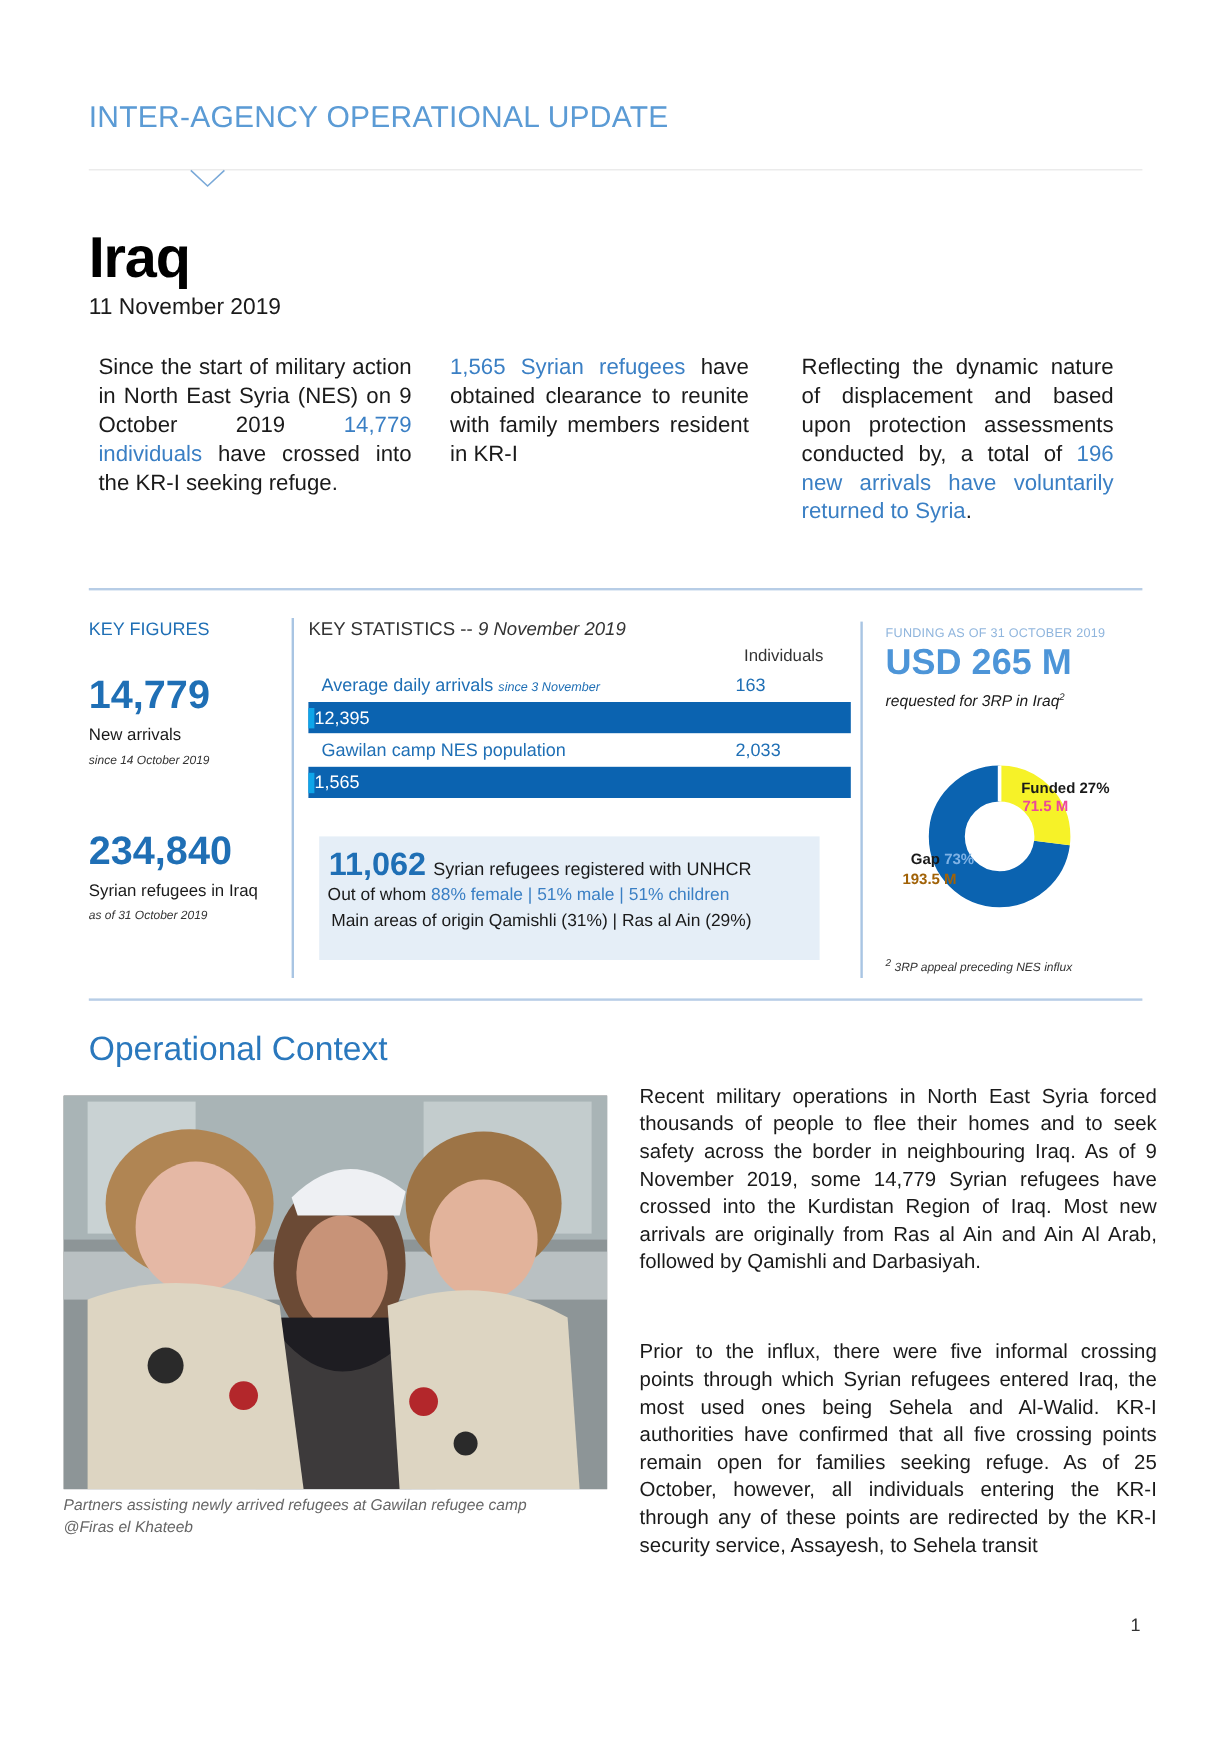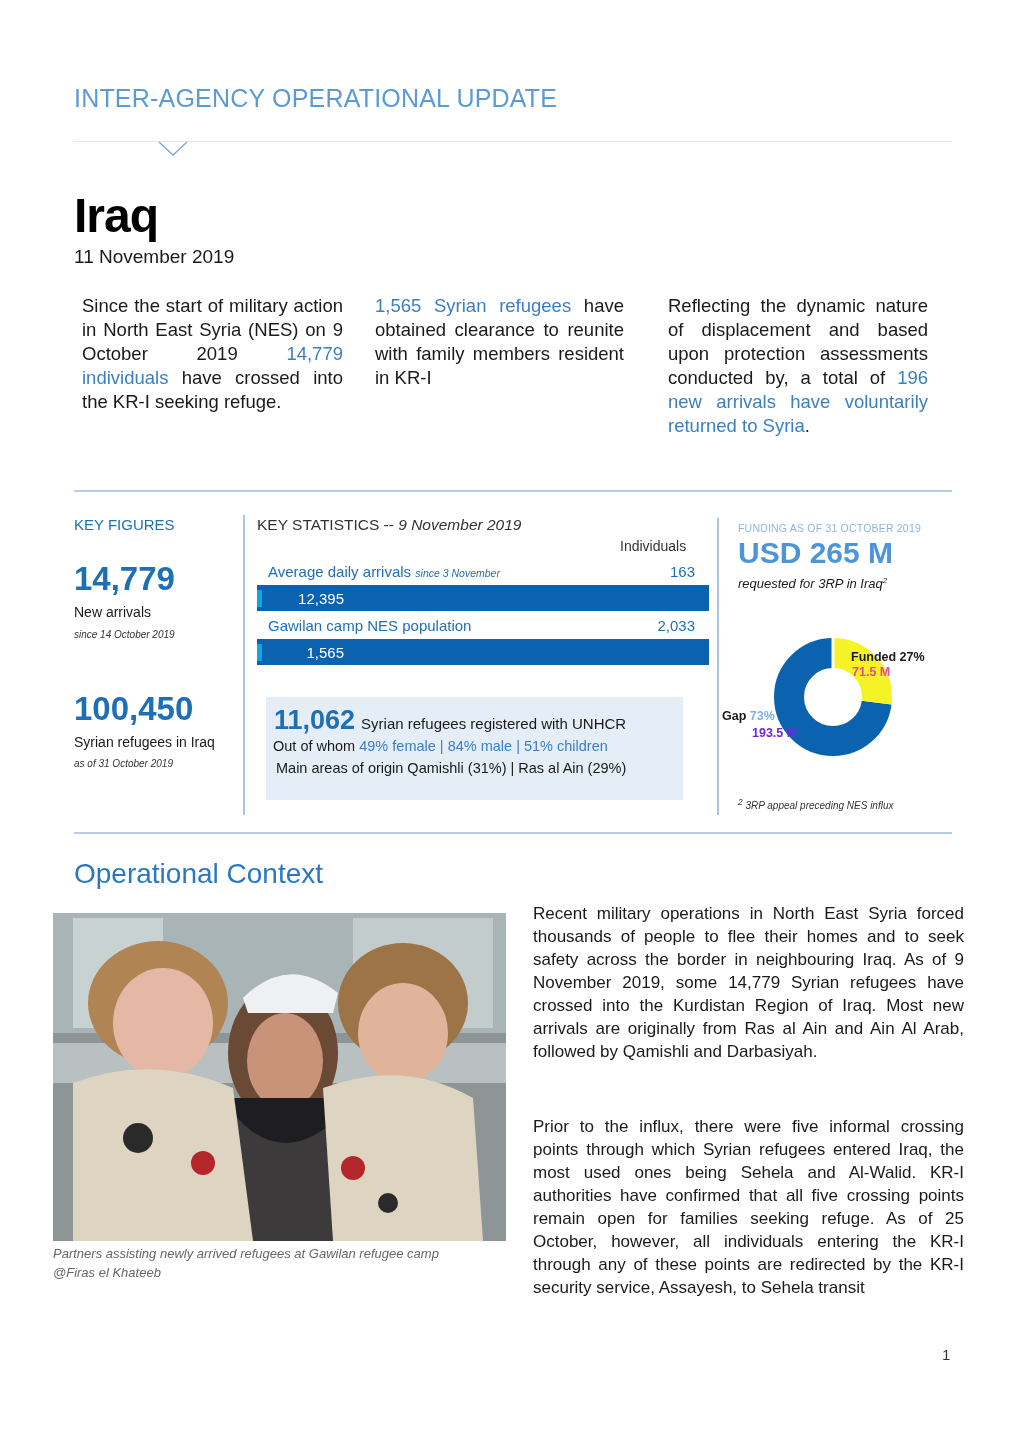--- a/index.html
+++ b/index.html
@@ -19,21 +19,21 @@
   .kf-num { font-size:33px; font-weight:bold; color:#1f6fb5; left:74px; }
   .kf-label { font-size:14px; left:74px; color:#1a1a1a; }
   .kf-sub { font-size:10px; font-style:italic; left:74px; color:#333; }
   .vline { width:2px; background:#a9c5e3; }
   .ks-head { left:257px; top:516px; font-size:15.5px; color:#333; }
   .ks-head i { font-style:italic; }
   .ks-indiv { left:620px; top:538px; font-size:14px; color:#333; }
   .ks-table { left:257px; top:558px; width:452px; }
   .ks-row { display:flex; height:26px; align-items:center; font-size:15px; margin-bottom:1px; }
   .ks-row .lbl { flex:1; padding-left:11px; }
-  .ks-row .val { width:82px; text-align:right; padding-right:14px; }
+  .ks-row .val { width:82px; text-align:left; padding-right:14px; }
   .ks-row.plain { color:#1f6fb5; background:#fff; }
   .ks-row.dark { color:#fff; background:#0b63b0; }
   .ks-row.dark .val { border-left:5px solid #0ea5e9; }
   .ks-row .sm { font-size:10.5px; font-style:italic; }
   .reg-box { left:266px; top:697px; width:417px; height:103px; background:#e5eef7; }
   .reg-l1 { left:274px; top:705px; font-size:15px; color:#1a1a1a; }
   .reg-l1 .big { font-size:27px; font-weight:bold; color:#1f6fb5; margin-right:6px; }
   .reg-l2 { left:273px; top:738px; font-size:14.5px; color:#1a1a1a; }
   .reg-l3 { left:276px; top:760px; font-size:14.5px; color:#1a1a1a; }
   .fund-head { left:738px; top:522px; font-size:10.5px; color:#8fb5dd; letter-spacing:0.2px; }
@@ -69,21 +69,21 @@
 <div class="abs intro" style="left:668px;width:260px;">
   <span>Reflecting the dynamic nature of displacement and based upon protection assessments conducted by, a total of </span><span class="hl">196 new arrivals have voluntarily returned to Syria</span><span>.</span>
 </div>
 
 <div class="abs rule-blue" style="left:74px;top:490px;width:878px;"></div>
 
 <div class="abs kf-head">KEY FIGURES</div>
 <div class="abs kf-num" style="top:560px;">14,779</div>
 <div class="abs kf-label" style="top:604px;">New arrivals</div>
 <div class="abs kf-sub" style="top:629px;">since 14 October 2019</div>
-<div class="abs kf-num" style="top:690px;">100,450</div>
+<div class="abs kf-num" style="top:690px;">234,840</div>
 <div class="abs kf-label" style="top:734px;">Syrian refugees in Iraq</div>
 <div class="abs kf-sub" style="top:758px;">as of 31 October 2019</div>
 
 <div class="abs vline" style="left:243px;top:515px;height:300px;"></div>
 
 <div class="abs ks-head">
   <span>KEY STATISTICS -- </span><i>9 November 2019</i>
 </div>
 <div class="abs ks-indiv">Individuals</div>
 <div class="abs ks-table">
@@ -101,43 +101,43 @@
   <div class="ks-row dark">
     <div class="val">1,565</div>
   </div>
 </div>
 
 <div class="abs reg-box"></div>
 <div class="abs reg-l1">
   <span class="big">11,062</span><span>Syrian refugees registered with UNHCR</span>
 </div>
 <div class="abs reg-l2">
-  <span>Out of whom </span><span class="blue">49% female | 84% male | 51% children</span>
+  <span>Out of whom </span><span class="blue">88% female | 51% male | 51% children</span>
 </div>
 <div class="abs reg-l3">Main areas of origin Qamishli (31%) | Ras al Ain (29%)</div>
 
 <div class="abs vline" style="left:717px;top:518px;height:297px;"></div>
 
 <div class="abs fund-head">FUNDING AS OF 31 OCTOBER 2019</div>
 <div class="abs fund-amt">USD 265 M</div>
 <div class="abs fund-sub">
   <span>requested for 3RP in Iraq</span><sup>2</sup>
 </div>
 
 <svg class="abs donut" width="130" height="130" viewBox="0 0 130 130">
 
   <circle cx="65" cy="65" r="44" fill="none" stroke="#0b63b0" stroke-width="30" stroke-dasharray="201.8 74.6" stroke-dashoffset="-74.6" transform="rotate(-90 65 65)"></circle>
 
   <circle cx="65" cy="65" r="44" fill="none" stroke="#f6f228" stroke-width="30" stroke-dasharray="74.6 201.8" transform="rotate(-90 65 65)"></circle>
   <line x1="65" y1="6" x2="65" y2="36" stroke="#fff" stroke-width="3"></line>
 </svg>
 <div class="abs d-lab" style="left:851px;top:650px;color:#1a1a1a;">Funded 27%</div>
 <div class="abs d-lab" style="left:852px;top:665px;color:#ec4899;">71.5 M</div>
-<div class="abs d-lab" style="left:722px;top:709px;color:#1a1a1a;"><span>Gap </span><span style="color:#7fb2e5;">73%</span></div>
-<div class="abs d-lab" style="left:752px;top:726px;color:#6d28d9;">193.5 M</div>
+<div class="abs d-lab" style="left:759px;top:709px;color:#1a1a1a;"><span>Gap </span><span style="color:#7fb2e5;">73%</span></div>
+<div class="abs d-lab" style="left:752px;top:726px;color:#a16207;">193.5 M</div>
 <div class="abs foot"><sup>2</sup> <span>3RP appeal preceding NES influx</span></div>
 
 <div class="abs rule-blue" style="left:74px;top:832px;width:878px;"></div>
 
 <div class="abs oc-title">Operational Context</div>
 
 <div class="abs photo">
   <svg width="453" height="328" viewBox="0 0 453 328">
     <rect width="453" height="328" fill="#8d9597"></rect>
     <rect x="0" y="0" width="453" height="120" fill="#a9b4b6"></rect>

